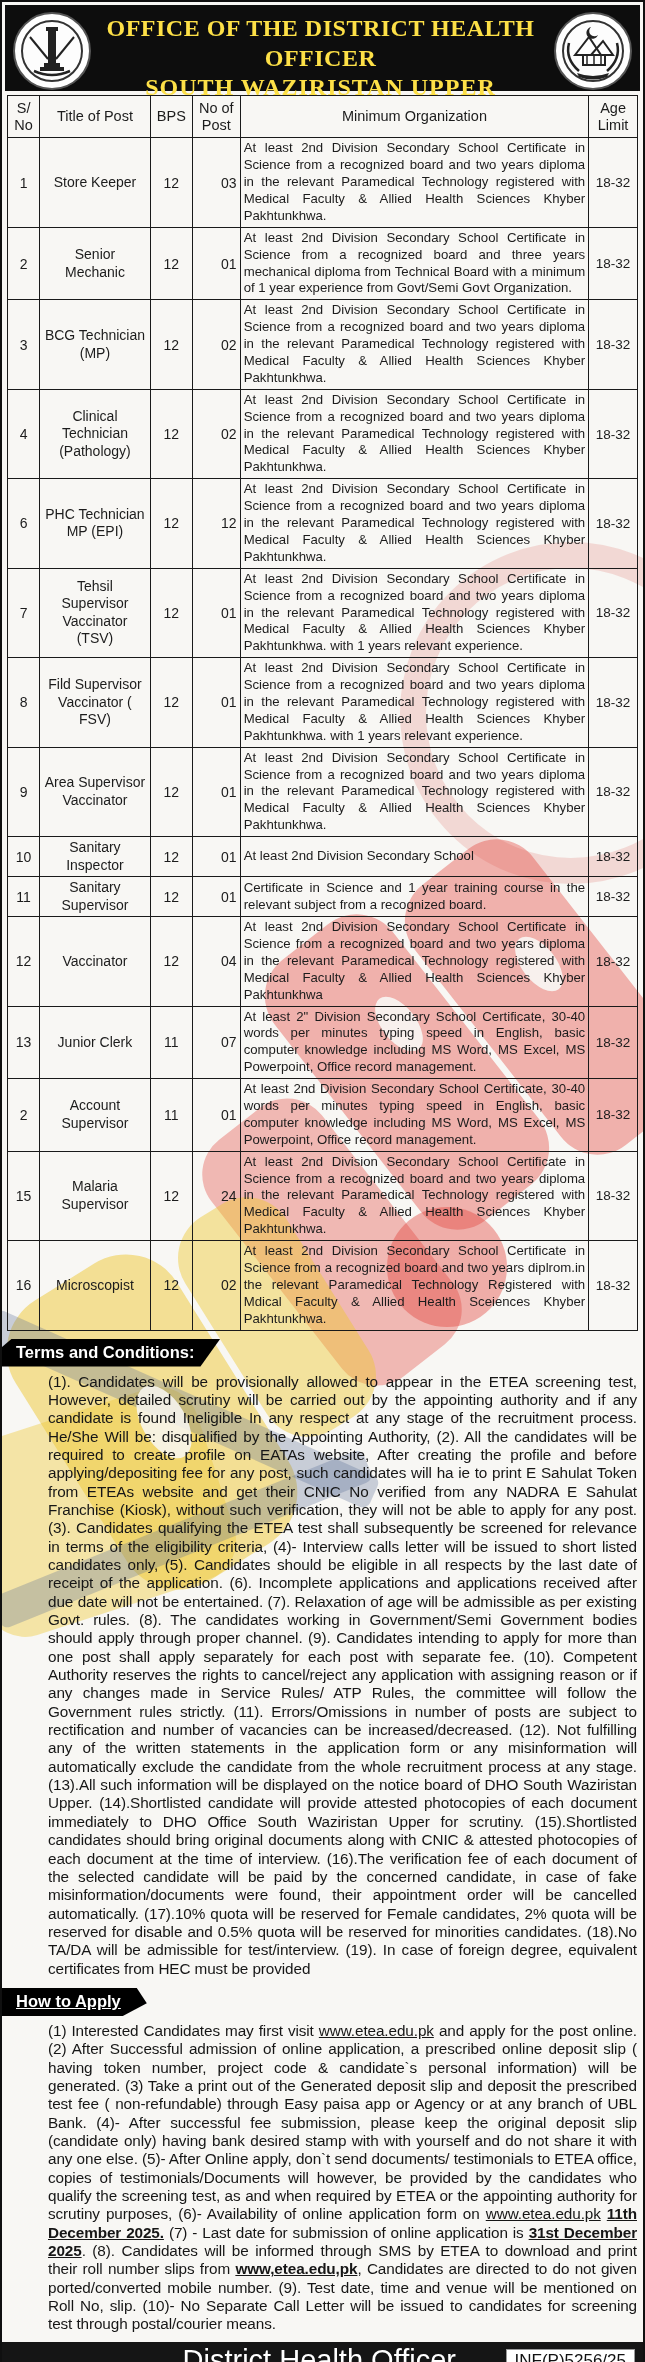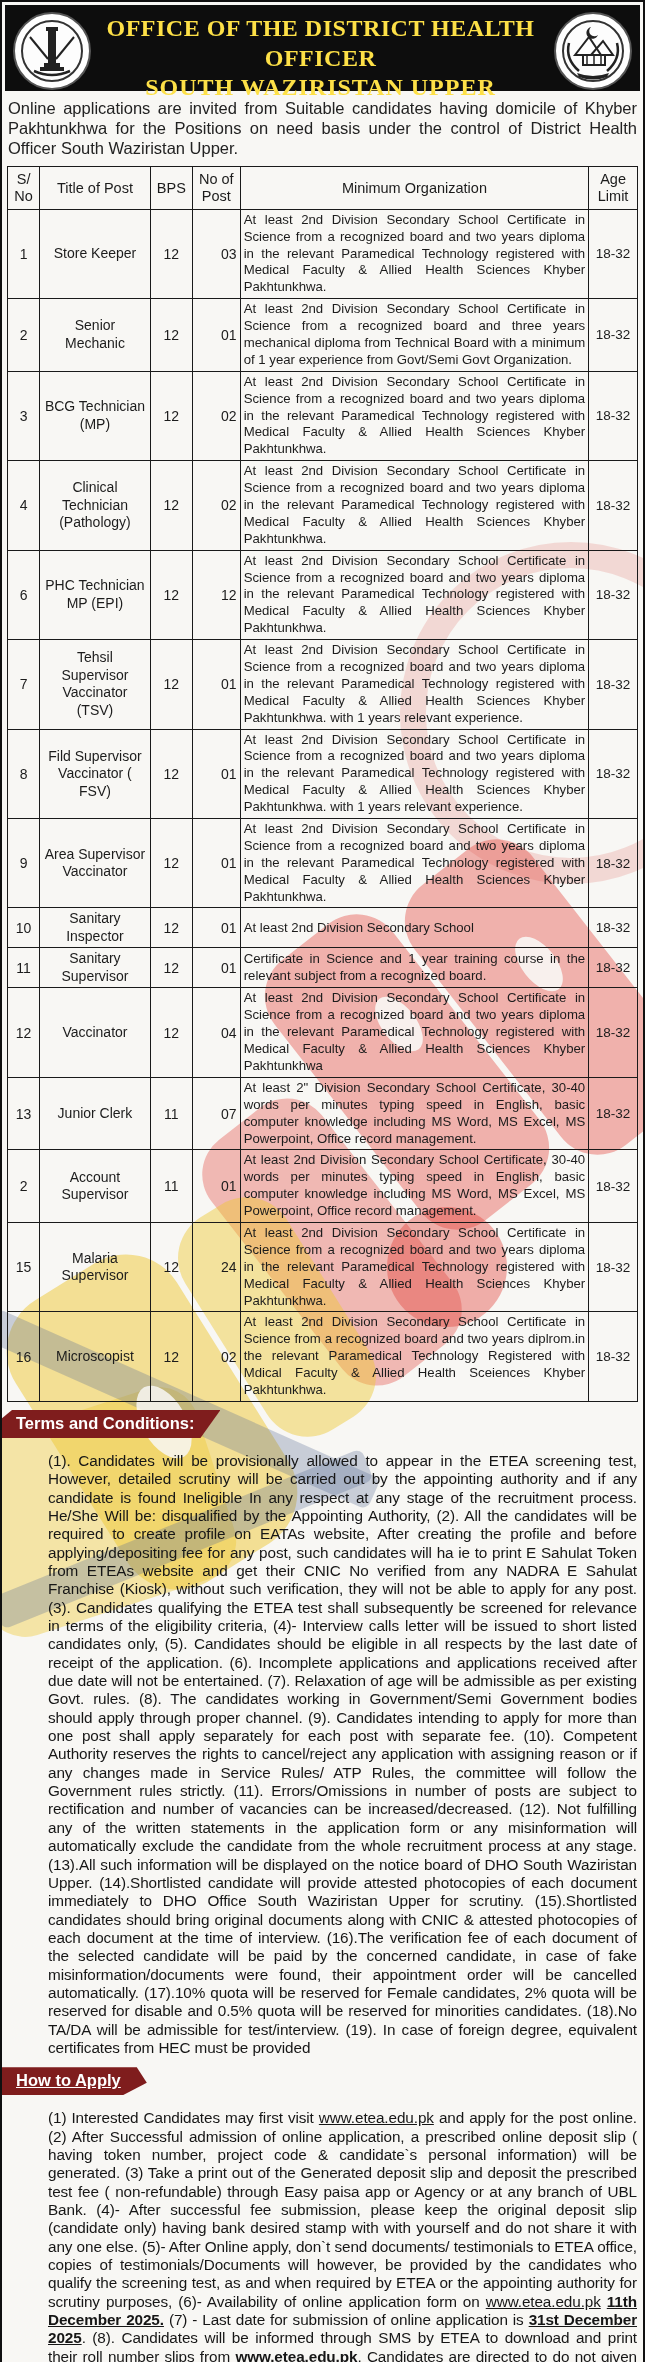--- a/index.html
+++ b/index.html
@@ -97,22 +97,22 @@
   td.c-sno{width:26px;text-align:center;font-size:14px;}
   td.c-title{width:106px;text-align:center;font-size:14px;line-height:1.25;}
   td.c-bps{width:36px;text-align:center;font-size:14px;}
   td.c-posts{width:42px;text-align:right;font-size:14px;}
   td.c-qual{width:366px;text-align:justify;font-size:13.2px;line-height:1.28;
     padding:2px 5px;vertical-align:top;border-radius:11px;}
   td.c-age{width:43px;text-align:center;font-size:13.5px;}
 
   
   .ribbon{
-    position:relative;margin:6px 0 11px 0;
-    background:#7f1d1d;color:#fff;
+    position:relative;margin:6px 0 3px 0;
+    background:#000000;color:#fff;
     font-size:16.5px;font-weight:bold;
     padding:4px 26px 5px 14px;
     width:fit-content;
     clip-path:polygon(10px 0,100% 0,calc(100% - 20px) 100%,0 100%,0 30%);
   }
   .ribbon.apply{clip-path:polygon(0 0,calc(100% - 10px) 0,100% 55%,calc(100% - 24px) 100%,0 100%);}
   .ribbon.apply .rlabel{text-decoration:underline;}
 
   
   .bodytext{
@@ -185,21 +185,20 @@
           <line x1="26" y1="36" x2="26" y2="46" stroke="#222" stroke-width="1.5"></line>
           <line x1="33" y1="36" x2="33" y2="46" stroke="#222" stroke-width="1.5"></line>
           <line x1="40" y1="36" x2="40" y2="46" stroke="#222" stroke-width="1.5"></line>
           <path d="M8 24 Q4 40 18 52" fill="none" stroke="#222" stroke-width="2.5"></path>
           <path d="M56 24 Q60 40 46 52" fill="none" stroke="#222" stroke-width="2.5"></path>
           <path d="M16 54 Q32 60 48 54 L46 58 Q32 63 18 58 Z" fill="#222"></path>
         </svg>
       </div>
     </div>
 
-    <div class="intro">Online applications  are invited from Suitable candidates having domicile of Khyber Pakhtunkhwa for the Positions on need basis under the control of District Health Officer South Waziristan Upper.</div>
 
     <table class="jobs">
       <thead>
         <tr>
           <th>S/
 No</th>
           <th>Title of Post</th>
           <th>BPS</th>
           <th>No of
 Post</th>

